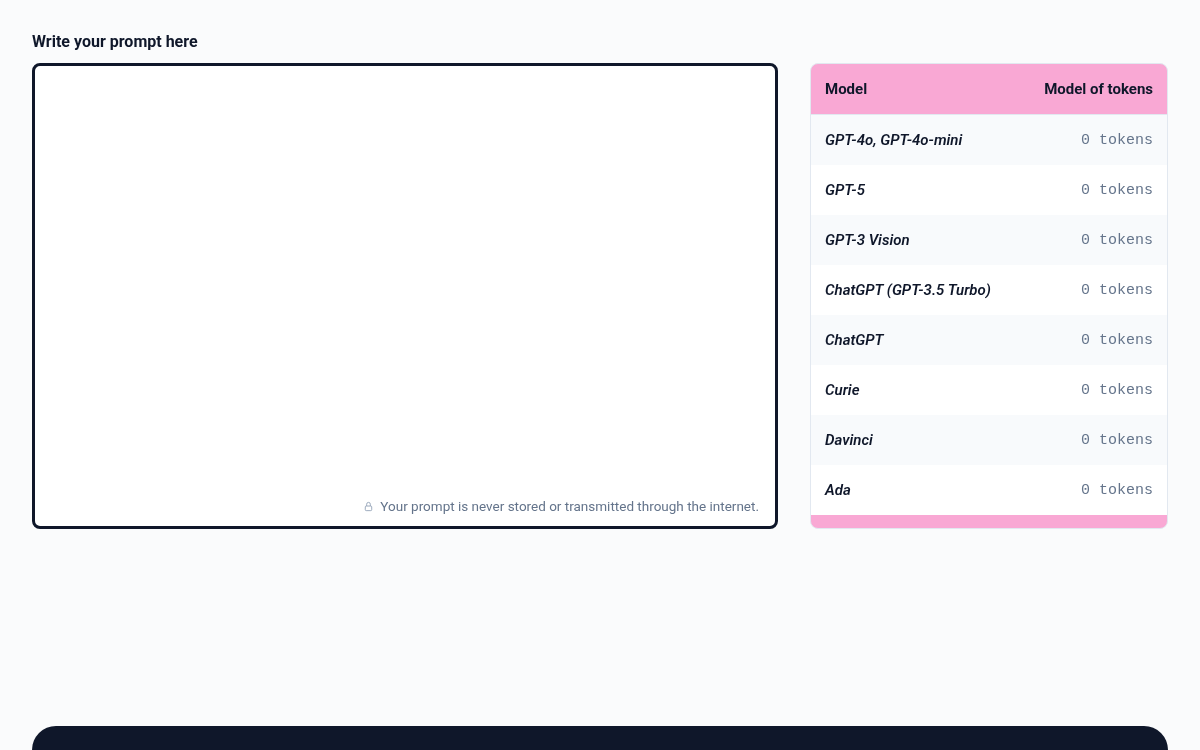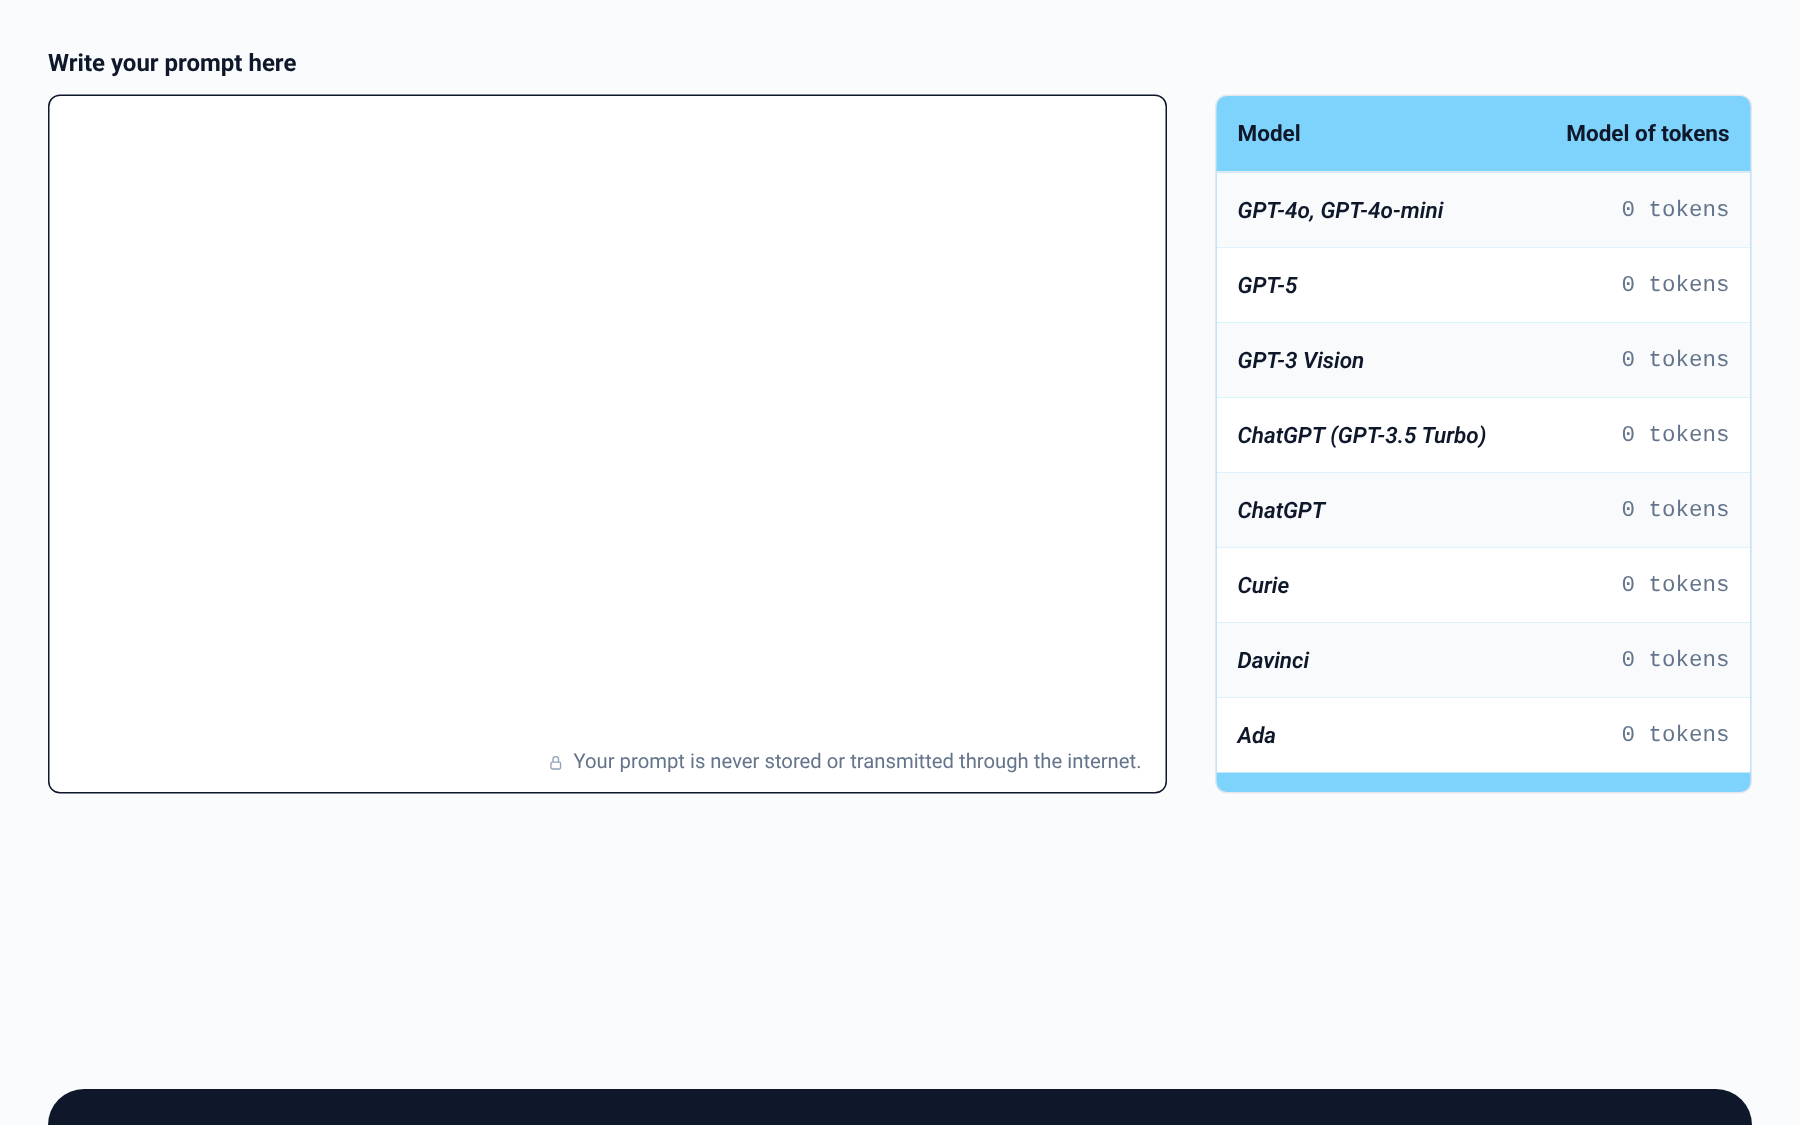--- a/index.html
+++ b/index.html
@@ -27,21 +27,21 @@
     }
     
     .content-wrapper {
       display: flex;
       gap: 32px;
     }
     
     .prompt-area {
       flex: 1;
       background-color: #ffffff;
-      border: 1px solid #0f172a;
+      border: 3px solid #0f172a;
       border-radius: 8px;
       height: 466px;
       display: flex;
       flex-direction: column;
       position: relative;
     }
     
     .prompt-textarea {
       flex: 1;
       border: none;
@@ -75,21 +75,21 @@
     .lock-icon svg {
       width: 11px;
       height: 11px;
       stroke: #94a3b8;
       fill: none;
       stroke-width: 2;
     }
     
     .token-table {
       width: 358px;
-      background-color: #7dd3fc;
+      background-color: #f9a8d4;
       border: 1px solid #e2e8f0;
       border-radius: 8px;
       overflow: hidden;
     }
     
     .table-header {
       display: flex;
       justify-content: space-between;
       align-items: center;
       padding: 16px 14px;

